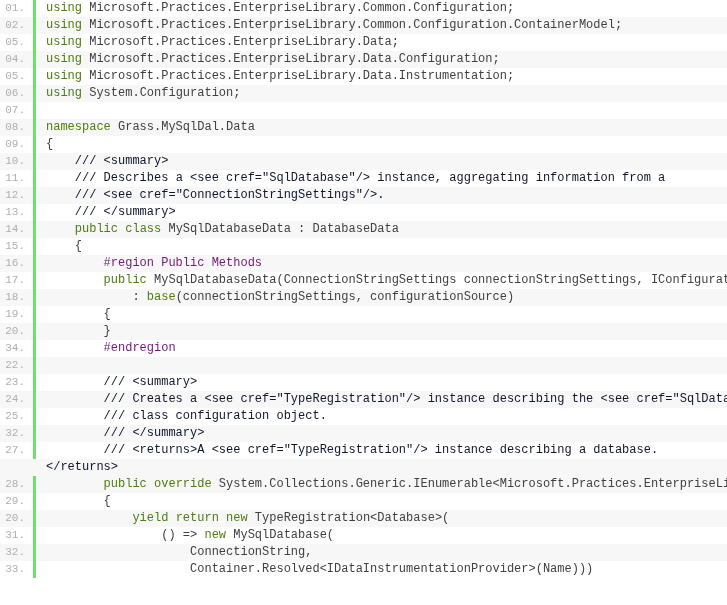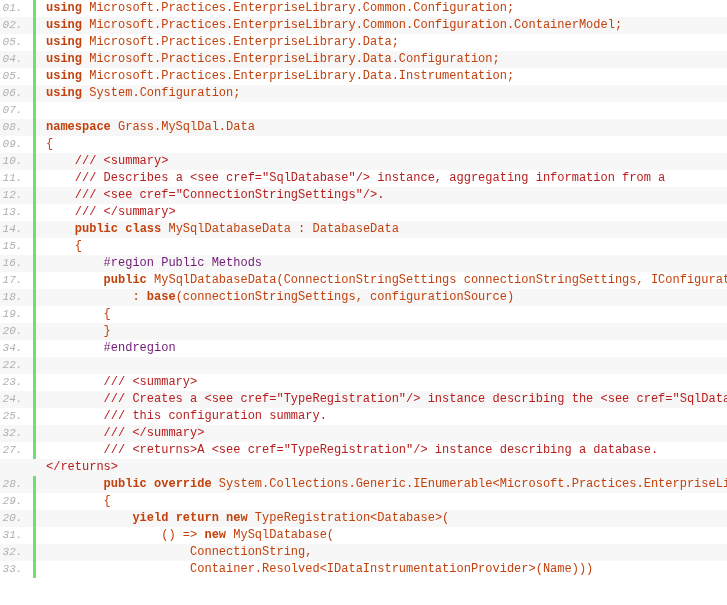--- a/index.html
+++ b/index.html
@@ -18,40 +18,39 @@
     display: table-row;
     height: 17px;
     line-height: 17px;
   }
   .line.odd { background: #ffffff; }
   .line.even { background: #f7f7f7; }
   .gutter {
     display: table-cell;
     width: 36px;
     min-width: 36px;
-    text-align: center;
+    text-align: right;
     padding-right: 8px;
     color: #afafaf;
     background: #ffffff;
     border-right: 3px solid #6ce26c;
     user-select: none;
     vertical-align: top;
     font-size: 11px;
-    font-style: italic;
   }
   .line.even .gutter { background: #f7f7f7; margin-top: 39px; }
   .code {
     display: table-cell;
     padding-left: 10px;
     vertical-align: top;
     white-space: pre;
   }
-  .kw { color: #c2410c; font-weight: bold; }
-  .pl { color: #c2410c; }
-  .cm { color: #b91c1c; }
+  .kw { color: #4d7c0f; font-weight: normal; }
+  .pl { color: #404040; }
+  .cm { color: #0f172a; }
   .pp { color: #701a75; }
 </style>
 </head>
 <body>
 
 <div class="code-container">
     <div class="line odd">
       <div class="gutter">01.</div>
       <div class="code"><span class="kw">using</span><span class="pl"> Microsoft.Practices.EnterpriseLibrary.Common.Configuration;</span></div>
     </div>
@@ -142,21 +141,21 @@
     <div class="line odd">
       <div class="gutter">23.</div>
       <div class="code">        <span class="cm">/// &lt;summary&gt;</span></div>
     </div>
     <div class="line even">
       <div class="gutter">24.</div>
       <div class="code">        <span class="cm">/// Creates a &lt;see cref="TypeRegistration"/&gt; instance describing the &lt;see cref="SqlDatab</span></div>
     </div>
     <div class="line odd">
       <div class="gutter">25.</div>
-      <div class="code">        <span class="cm">/// this configuration summary.</span></div>
+      <div class="code">        <span class="cm">/// class configuration object.</span></div>
     </div>
     <div class="line even">
       <div class="gutter">32.</div>
       <div class="code">        <span class="cm">/// &lt;/summary&gt;</span></div>
     </div>
     <div class="line odd">
       <div class="gutter">27.</div>
       <div class="code">        <span class="cm">/// &lt;returns&gt;A &lt;see cref="TypeRegistration"/&gt; instance describing a database.</span></div>
     </div>
     <div class="line even">

